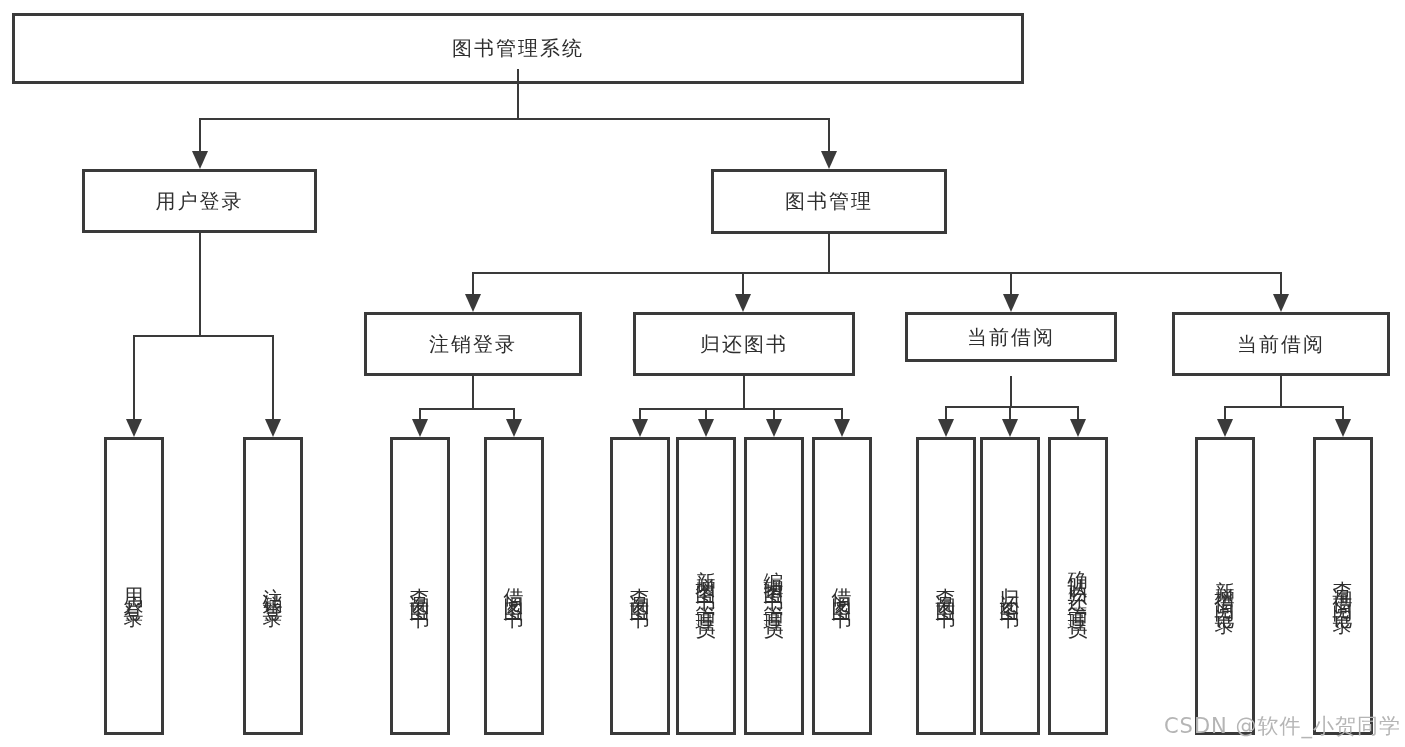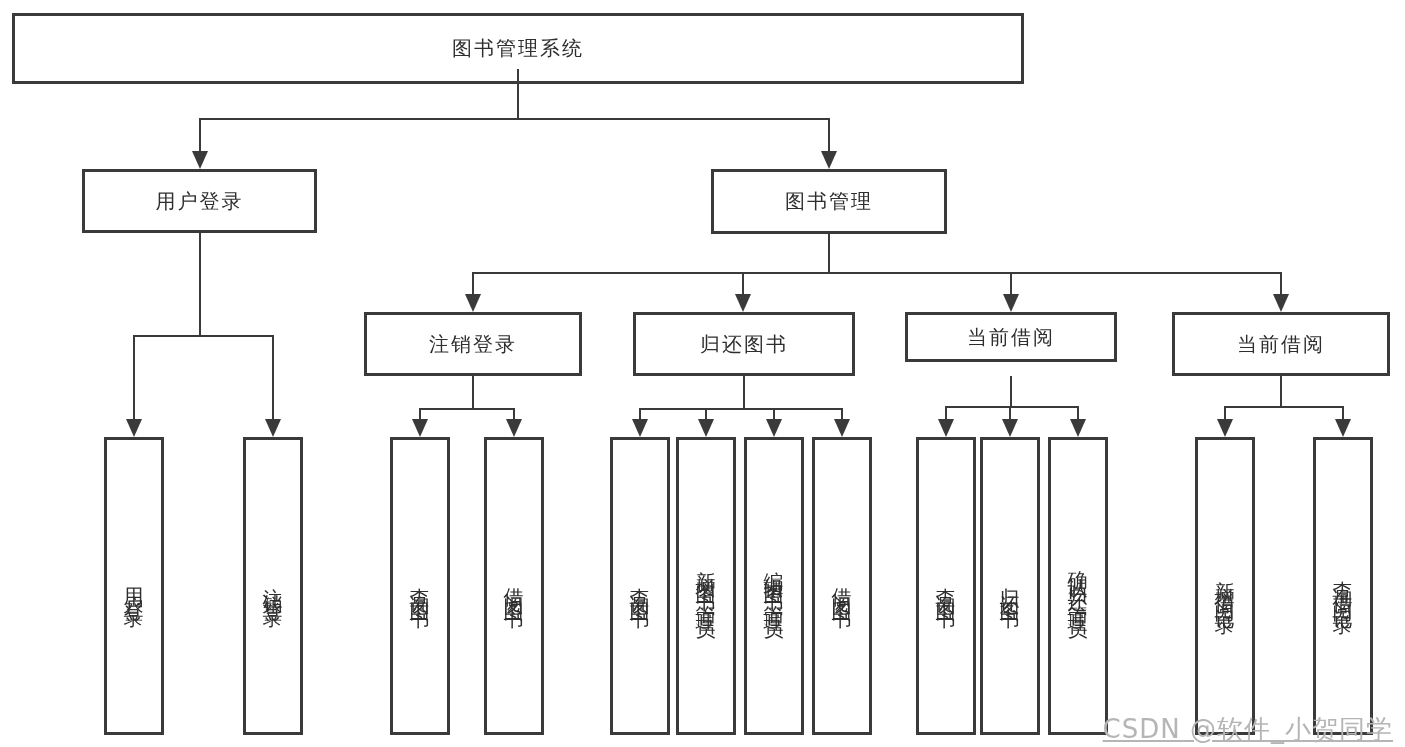--- a/index.html
+++ b/index.html
@@ -40,26 +40,25 @@
   .vl{position:absolute;width:2px;background:var(--line);}
   .hl{position:absolute;height:2px;background:var(--line);}
   .arr{
     position:absolute;width:0;height:0;
     border-left:8px solid transparent;
     border-right:8px solid transparent;
     border-top:18px solid var(--line);
   }
   .watermark{
     position:absolute;
-    right:12px;top:712px;
-    font-size:26px;
+    right:4px;top:712px;
+    font-size:21px;
     letter-spacing:1px;
     color:var(--wm);
     white-space:nowrap;
-    text-decoration:underline;
   }
 </style>
 </head>
 <body>
 
 <div class="canvas">
 
   <div class="box h" style="left:12px;top:13px;width:1012px;height:71px;">
     <span>图书管理系统</span>
   </div>

